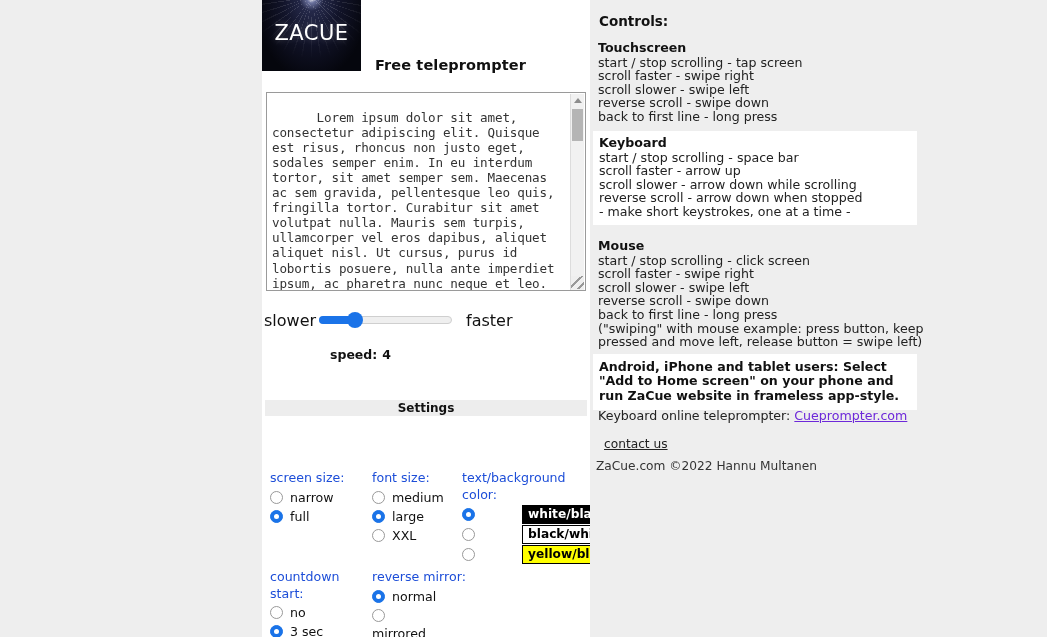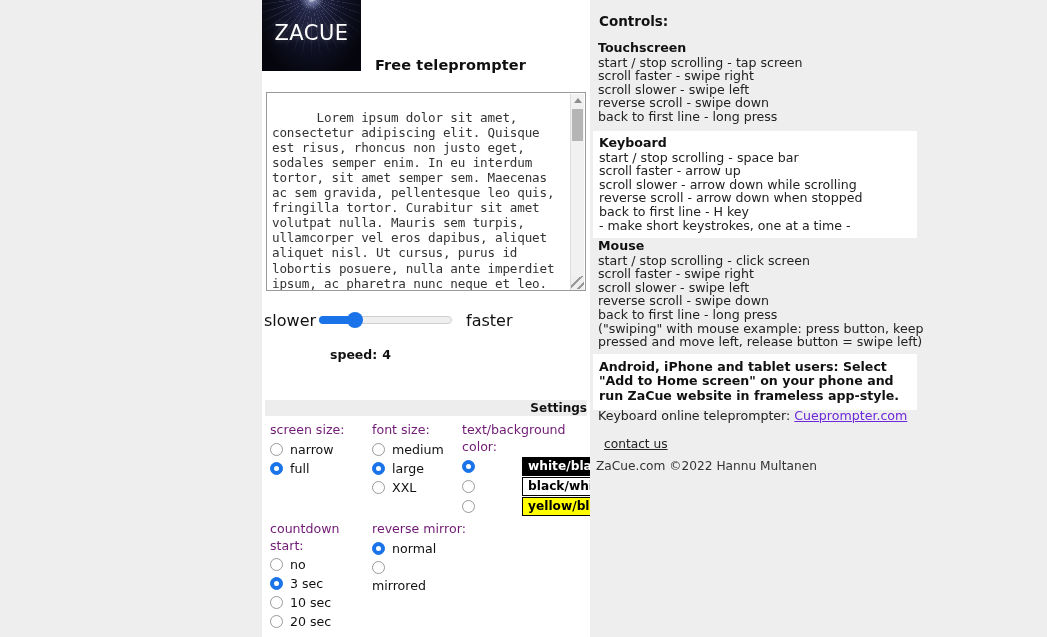--- a/index.html
+++ b/index.html
@@ -257,36 +257,37 @@
   }
 
   
   #settings-bar {
     position: absolute;
     left: 3px;
     top: 400px;
     width: 322px;
     height: 16px;
     background: #ededed;
-    text-align: right;
+    text-align: center;
     font-size: 12px;
     font-weight: bold;
     line-height: 16px;
     color: #111;
   }
 
   
   .settings-group {
     position: absolute;
   }
   .group-title {
     font-size: 12.6px;
-    color: #701a75;
+    color: #1d4ed8;
     line-height: 16.5px;
     margin-bottom: 1px;
+    margin-top: 48px;
   }
   .radio-line {
     display: flex;
     align-items: center;
     height: 19px;
     font-size: 12.6px;
     color: #111;
   }
   .radio {
     width: 13px;
@@ -546,21 +547,20 @@
       <span class="ln">reverse scroll - swipe down</span>
       <span class="ln">back to first line - long press</span>
     </div>
 
     <div class="ctrl-block" id="block-keyboard">
       <span class="head">Keyboard</span>
       <span class="ln">start / stop scrolling - space bar</span>
       <span class="ln">scroll faster - arrow up</span>
       <span class="ln">scroll slower - arrow down while scrolling</span>
       <span class="ln">reverse scroll - arrow down when stopped</span>
-      <span class="ln">back to first line - H key</span>
       <span class="ln">- make short keystrokes, one at a time -</span>
     </div>
 
     <div class="ctrl-block" id="block-mouse">
       <span class="head">Mouse</span>
       <span class="ln">start / stop scrolling - click screen</span>
       <span class="ln">scroll faster - swipe right</span>
       <span class="ln">scroll slower - swipe left</span>
       <span class="ln">reverse scroll - swipe down</span>
       <span class="ln">back to first line - long press</span>

